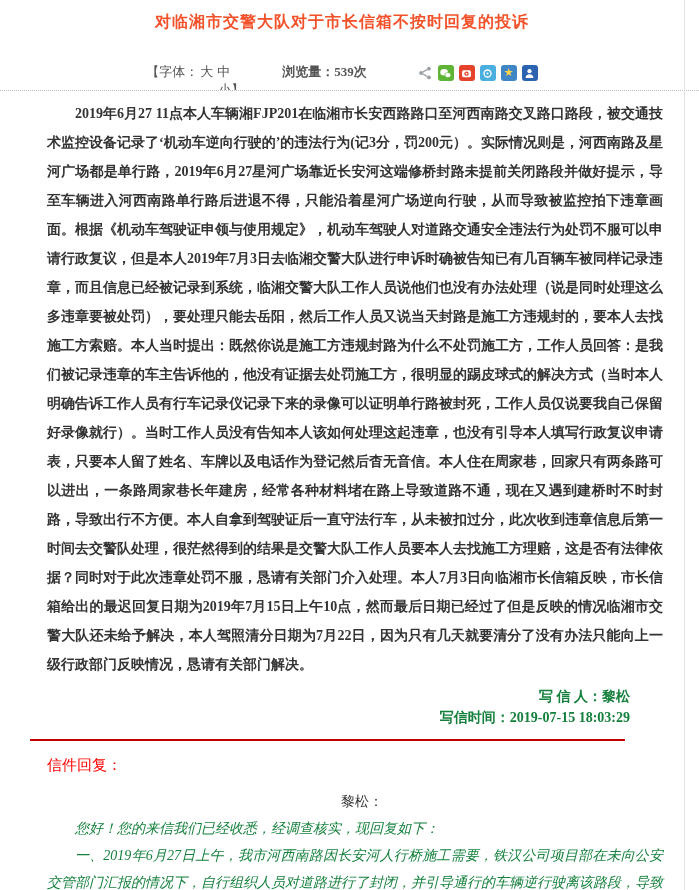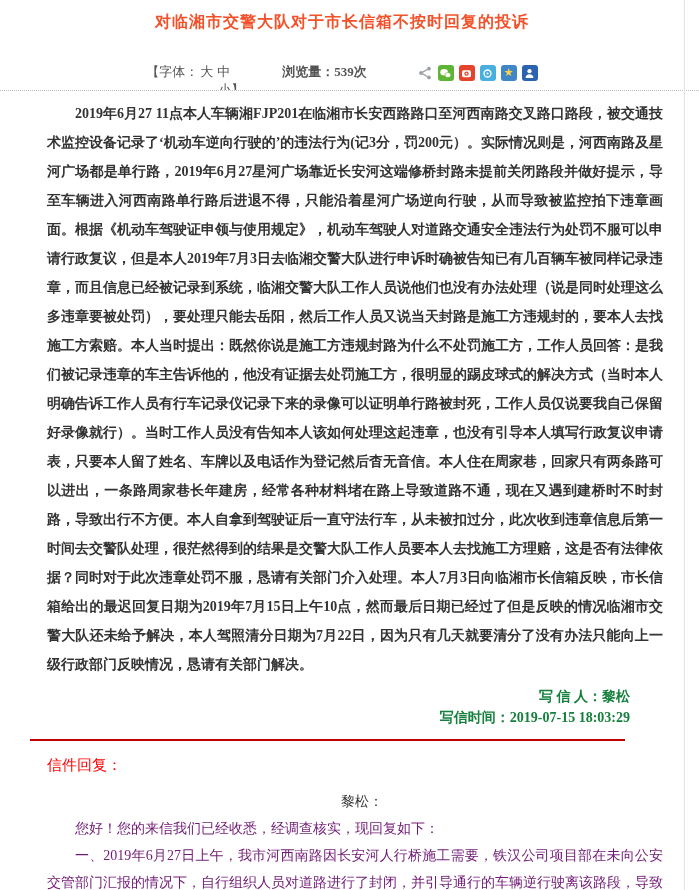--- a/index.html
+++ b/index.html
@@ -37,21 +37,21 @@
     text-align:justify;text-indent:2em;color:#333;}
   .signature{margin-top:7px;text-align:right;font-size:14px;line-height:21px;
     color:#15803d;padding-right:33px;}
 
   .red-divider{border-top:2px solid #c40000;margin:11px 59px 0 30px;}
 
   .reply-header{margin:15px 0 0 47px;font-size:15px;font-weight:normal;color:#ff0000;
     font-family:"Liberation Sans","DejaVu Sans",sans-serif;}
   .salutation{margin:13px 21px 0 61px;font-size:14px;line-height:27px;color:#333;text-align:center;}
   .reply-para{margin:0 21px 0 47px;font-size:14px;line-height:27px;
-    text-align:justify;text-indent:2em;color:#701a75;}
+    text-align:justify;text-indent:2em;color:#15803d;font-style:italic;}
 </style>
 </head>
 <body>
 
 <div class="page">
   <div class="content">
 
     <h1 class="page-title">对临湘市交警大队对于市长信箱不按时回复的投诉</h1>
 
     <div class="toolbar">

